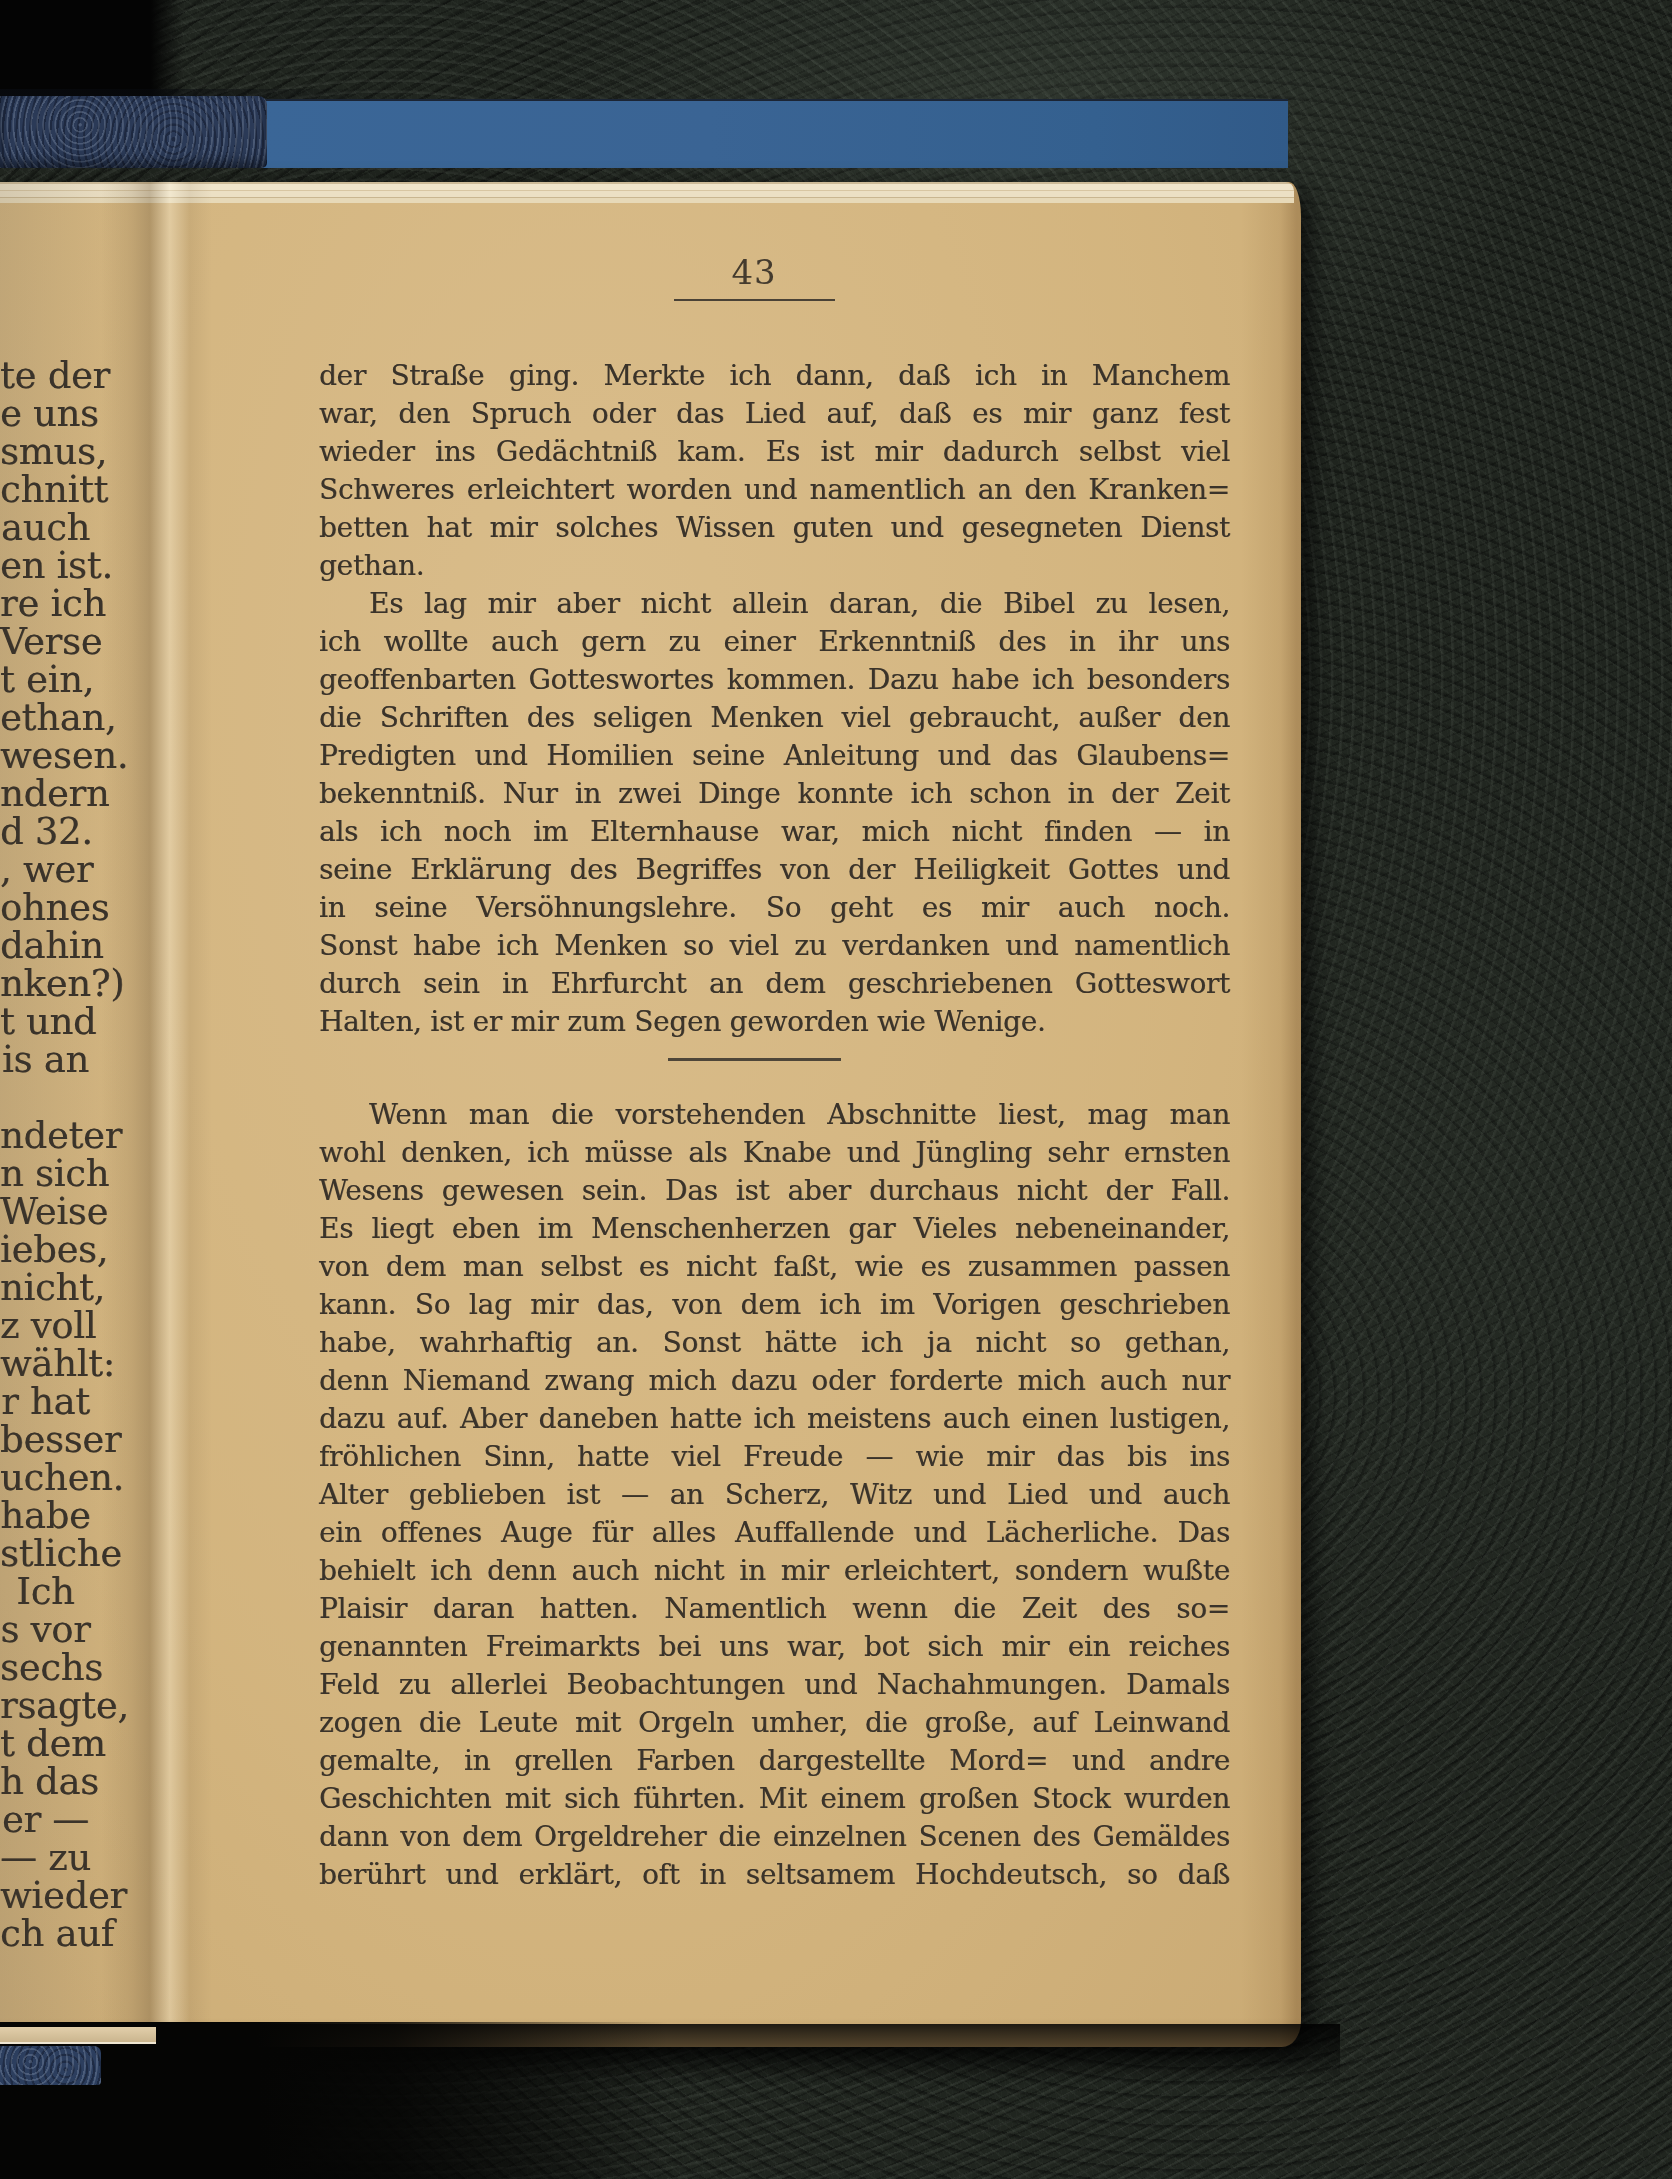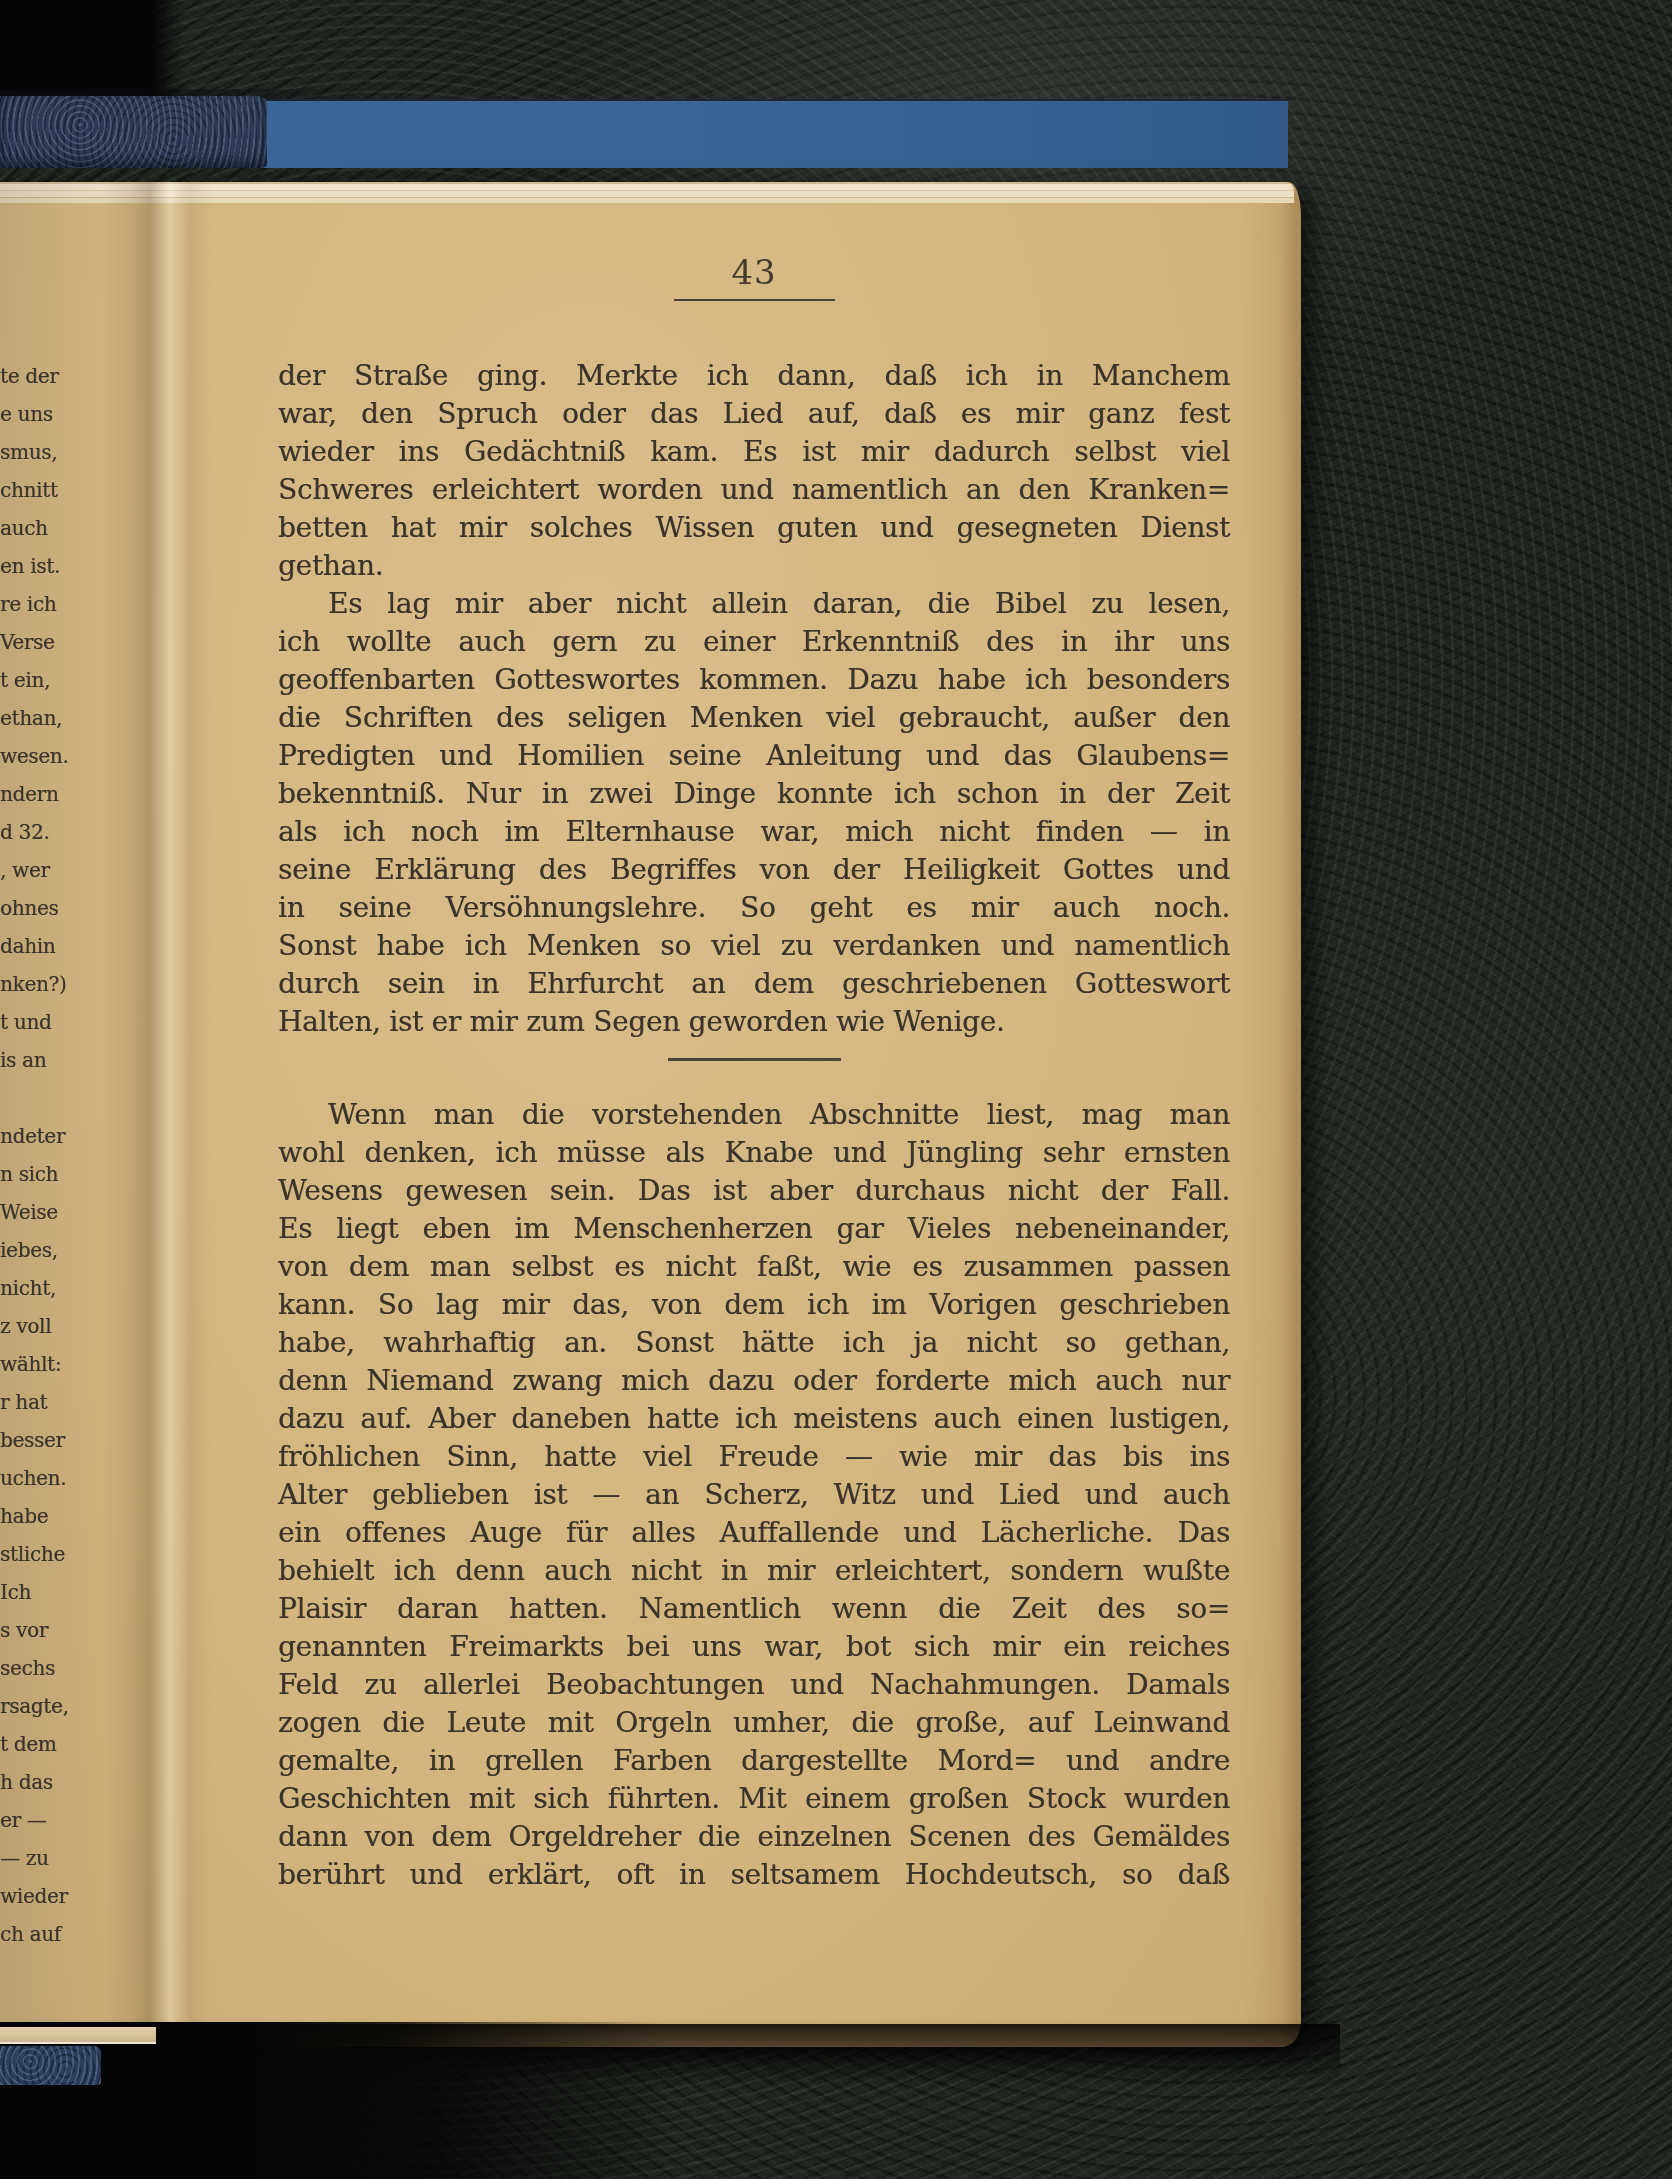--- a/index.html
+++ b/index.html
@@ -53,29 +53,29 @@
     background:linear-gradient(to right,rgba(118,108,92,0.20),rgba(118,108,92,0) 100%);}
 
   
   .page-num-wrap{position:absolute;left:278px;top:70px;width:952px;text-align:center;
     font-size:34px;color:#443b2e;letter-spacing:0.9px;}
   .page-num-rule{width:161px;height:2.6px;background:#4a4236;margin:6.8px auto 0;}
 
   .main-text{position:absolute;left:278px;top:175px;width:952px;
     font-size:28px;line-height:38px;letter-spacing:-0.3px;color:#3a332a;
     text-shadow:0.4px 0.3px 0 rgba(58,51,42,0.55);}
-  .tline{height:38px;text-align:justify;text-align-last:justify;}
+  .tline{height:38px;text-align:justify;text-align-last:justify;margin-left:41px;}
   .tline.indent{text-indent:50px;}
   .tline.lastline{text-align-last:left;}
   .sep-row{height:38px;}
   .sep-rule{width:173px;height:2.6px;background:#4e4639;margin:17px auto 0;}
 
   .fragments{position:absolute;left:0;top:175px;width:91px;
-    font-size:20px;line-height:38px;letter-spacing:-0.3px;color:#3a332a;
-    text-shadow:0.4px 0.3px 0 rgba(58,51,42,0.55);text-align:left;white-space:nowrap;}
+    font-size:37px;line-height:38px;letter-spacing:-0.3px;color:#3a332a;
+    text-shadow:0.4px 0.3px 0 rgba(58,51,42,0.55);text-align:center;white-space:nowrap;}
   .fline{height:38px;}
 
   
   .under-shadow{position:absolute;left:0;top:2024px;width:1340px;height:60px;
     background:linear-gradient(to bottom,rgba(0,0,0,0.85),rgba(0,0,0,0));}
   .below-black{position:absolute;left:0;top:2022px;width:668px;height:158px;
     background:linear-gradient(to right,#050504 0 257px,rgba(5,5,4,0.85) 394px,rgba(5,5,4,0) 100%);}
   .leftpage-bottom{position:absolute;left:0;top:2027px;width:156px;height:15.4px;
     background:linear-gradient(to bottom,#e2cfab,#cab58e);
     border-bottom:2.6px solid #efe6d2;}

